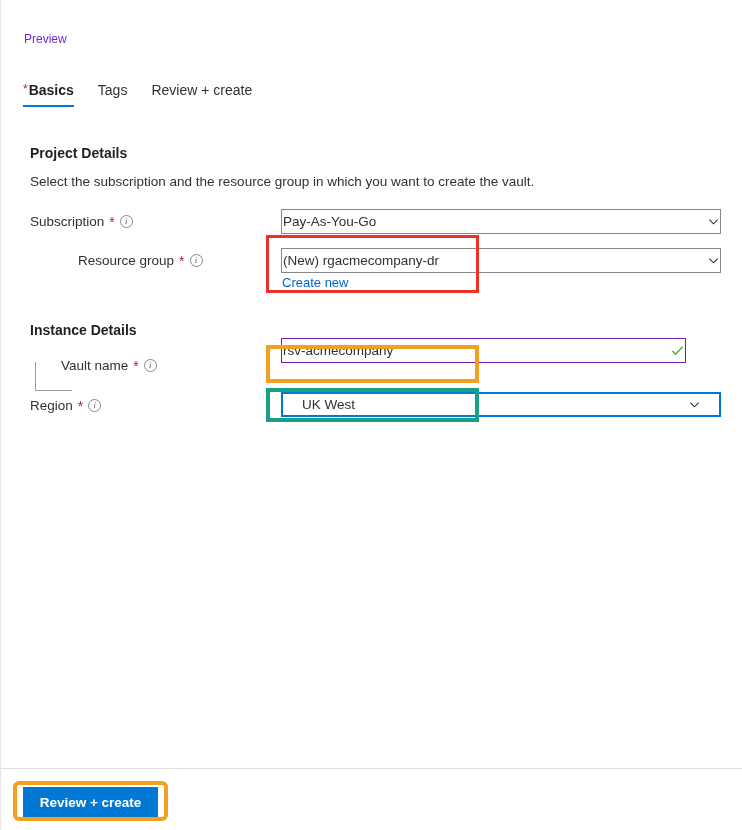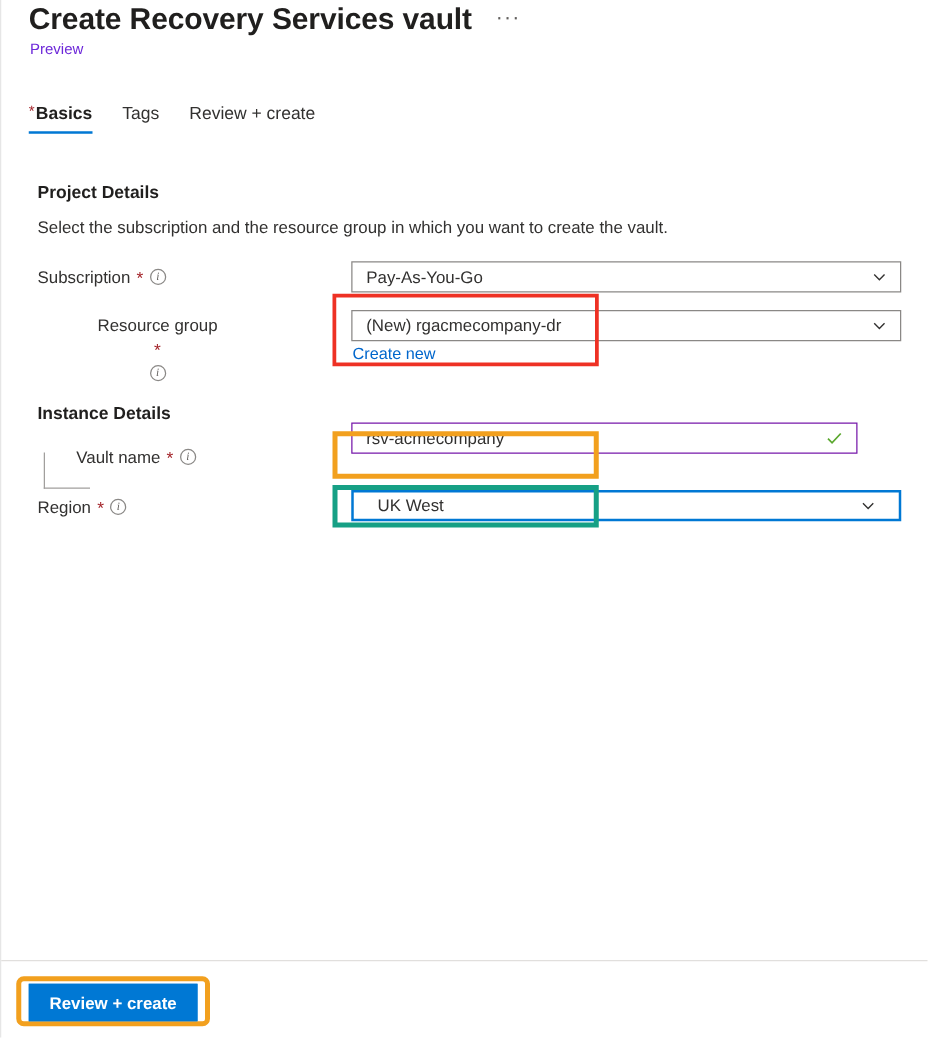--- a/index.html
+++ b/index.html
@@ -148,21 +148,21 @@
 
   
   .ctl {
     position: absolute;
     height: 25px;
     box-sizing: border-box;
     background: #ffffff;
     border: 1px solid #8a8886;
     display: flex;
     align-items: center;
-    padding: 0 11px;
+    padding: 0 1px;
     font-size: 13.5px;
     color: #323130;
     cursor: pointer;
   }
   .ctl .val { flex: 1; white-space: nowrap; overflow: hidden; }
   .chev {
     width: 11px; height: 11px;
     flex: none;
     display: block;
   }
@@ -226,24 +226,20 @@
     color: #323130;
     border: 1px solid #8a8886;
   }
 </style>
 </head>
 <body>
 
 <div class="blade">
 
   <div class="hdr">
-    <div class="hdr-title-row">
-      <div class="hdr-title">Create Recovery Services vault</div>
-      <div class="hdr-ellipsis">···</div>
-    </div>
     <div class="hdr-sub">Preview</div>
   </div>
 
   <div class="tabs">
     <div class="tab active">
       <span class="req">*</span><span>Basics</span>
     </div>
     <div class="tab">
       <span>Tags</span>
     </div>
@@ -263,21 +259,21 @@
       <span class="info-icon">i</span>
     </div>
     <div class="ctl" style="left:280px; top:79px; width:440px;">
       <span class="val">Pay-As-You-Go</span>
       <svg class="chev" viewBox="0 0 12 12">
           <path d="M1.5 4 L6 8.5 L10.5 4" fill="none" stroke="#323130" stroke-width="1.2"></path>
         </svg>
     </div>
 
     <div class="tree-line"></div>
-    <div class="field-label" style="left:77px; top:123px;flex-direction:column;">
+    <div class="field-label" style="left:77px; top:123px;">
       <span>Resource group</span>
       <span class="req">*</span>
       <span class="info-icon">i</span>
     </div>
     <div class="ctl" style="left:280px; top:118px; width:440px;">
       <span class="val">(New) rgacmecompany-dr</span>
       <svg class="chev" viewBox="0 0 12 12">
           <path d="M1.5 4 L6 8.5 L10.5 4" fill="none" stroke="#323130" stroke-width="1.2"></path>
         </svg>
     </div>

